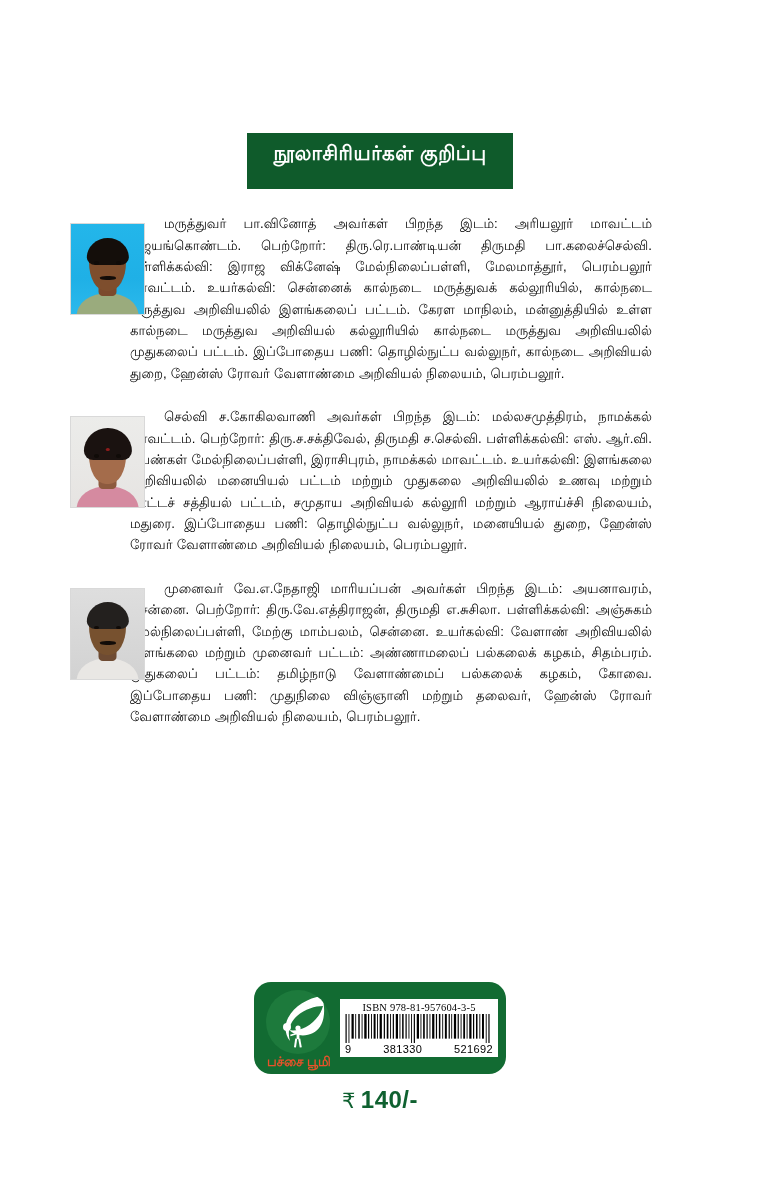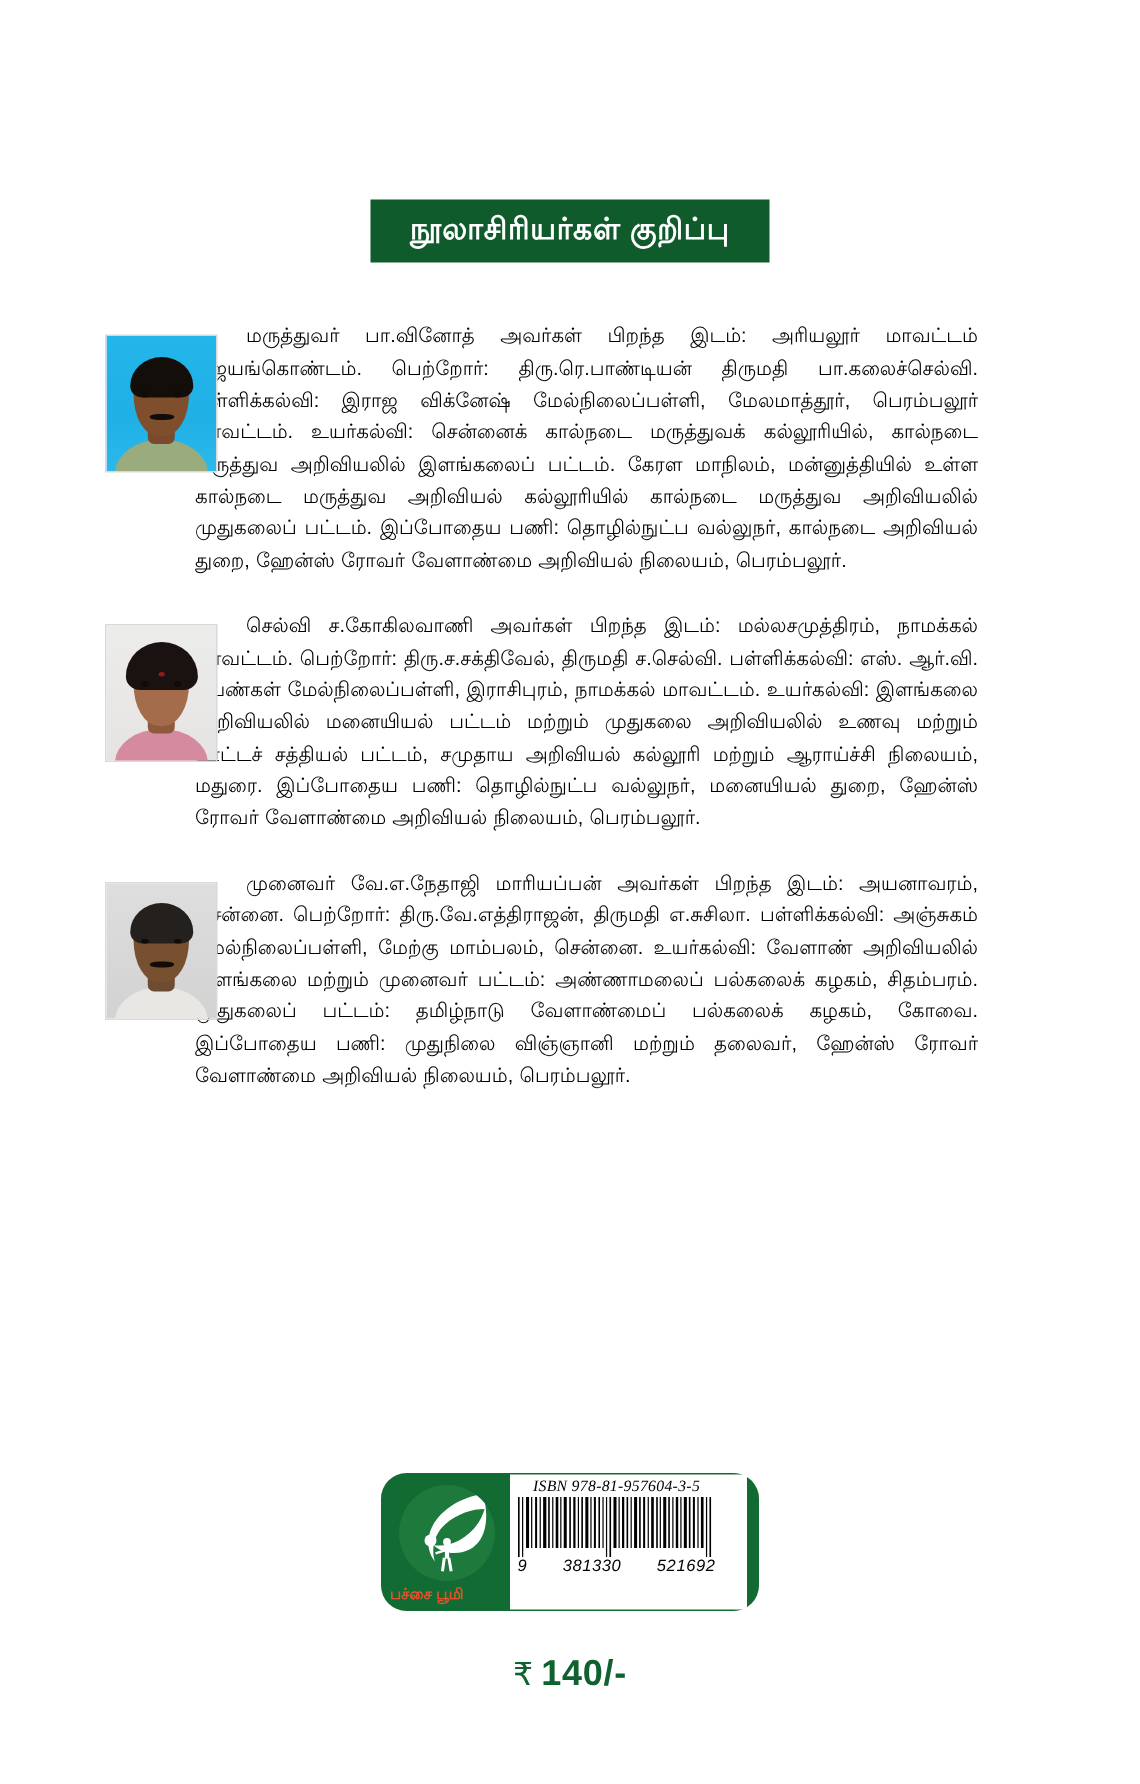--- a/index.html
+++ b/index.html
@@ -29,21 +29,21 @@
     position: absolute;
     top: 133px;
     left: 0;
     width: 760px;
     text-align: center;
   }
   .banner {
     display: inline-block;
     background: #0f5b2b;
     color: #ffffff;
-    padding: 9px 26px 11px 26px;
+    padding: 9px 26px 25px 26px;
     font-size: 20px;
     font-weight: bold;
     letter-spacing: 0.5px;
     line-height: 1.1;
     white-space: nowrap;
   }
 
   
   .authors {
     position: absolute;
@@ -211,37 +211,37 @@
     left: 12px;
     top: 4px;
     width: 50px;
     height: 54px;
   }
   .logo-name {
     position: absolute;
     left: 0;
     bottom: -1px;
     width: 78px;
+    text-align: center;
     color: #e8522a;
-    font-size: 10px;
+    font-size: 13px;
     font-weight: bold;
     line-height: 1.1;
   }
   .barcode-card {
     flex: 1 1 auto;
     background: #ffffff;
-    height: 90px;
+    height: 58px;
     margin-left: 2px;
     display: flex;
     flex-direction: column;
     align-items: center;
     justify-content: flex-start;
-    padding: 3px 20px 2px 4px;
+    padding: 3px 4px 2px 4px;
     box-sizing: border-box;
-    font-style: italic;
   }
   .isbn-text {
     font-family: "Liberation Serif", "DejaVu Serif", serif;
     font-size: 10.5px;
     color: #000;
     white-space: nowrap;
     letter-spacing: 0.2px;
     margin-bottom: 1px;
   }
   .bars {
@@ -265,21 +265,20 @@
   .price {
     position: absolute;
     top: 1086px;
     left: 0;
     width: 760px;
     text-align: center;
     color: #0f6130;
     font-size: 24px;
     font-weight: bold;
     letter-spacing: 0.5px;
-    margin-top: 16px;
   }
   .price .rupee { font-weight: normal; font-size: 21px; margin-right: 5px; }
 </style>
 </head>
 <body>
 
 <div class="page">
 
   <div class="banner-wrap">
     <div class="banner">நூலாசிரியர்கள்  குறிப்பு</div>

